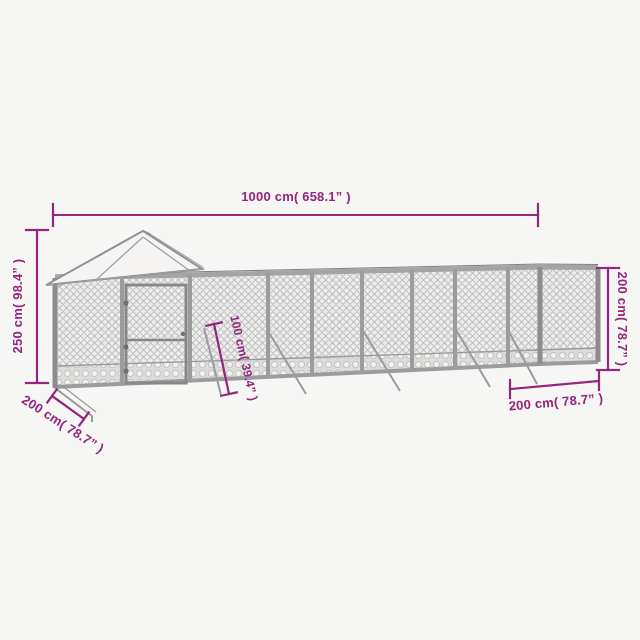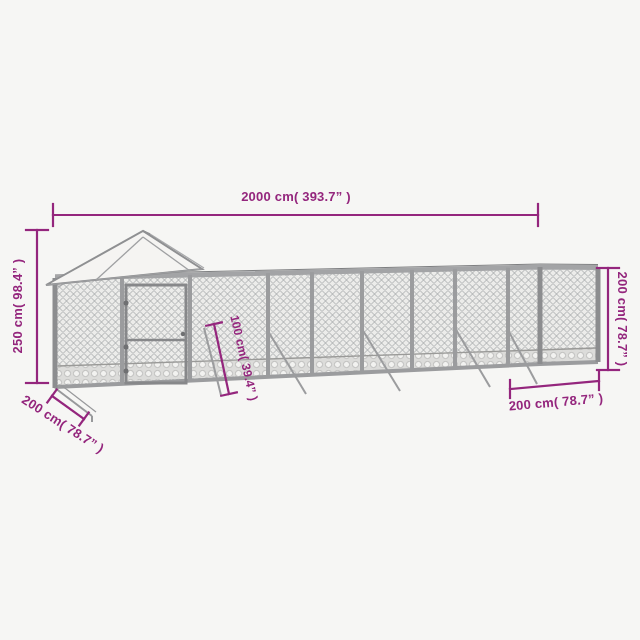--- a/index.html
+++ b/index.html
@@ -134,19 +134,19 @@
       </g>
 
       <g>
         <line x1="510" y1="389" x2="599" y2="381"></line>
         <line x1="510" y1="380" x2="510" y2="398"></line>
         <line x1="599" y1="372" x2="599" y2="390"></line>
       </g>
     </g>
   </svg>
 
-  <div class="dim-label lbl-length">2000 cm( 393.7” )</div>
+  <div class="dim-label lbl-length">1000 cm( 658.1” )</div>
   <div class="dim-label lbl-height-left">250 cm( 98.4” )</div>
   <div class="dim-label lbl-height-right">200 cm( 78.7” )</div>
   <div class="dim-label lbl-depth-left">200 cm( 78.7” )</div>
   <div class="dim-label lbl-brace">100 cm( 39.4” )</div>
   <div class="dim-label lbl-depth-right">200 cm( 78.7” )</div>
 </div>
 
 </body></html>

